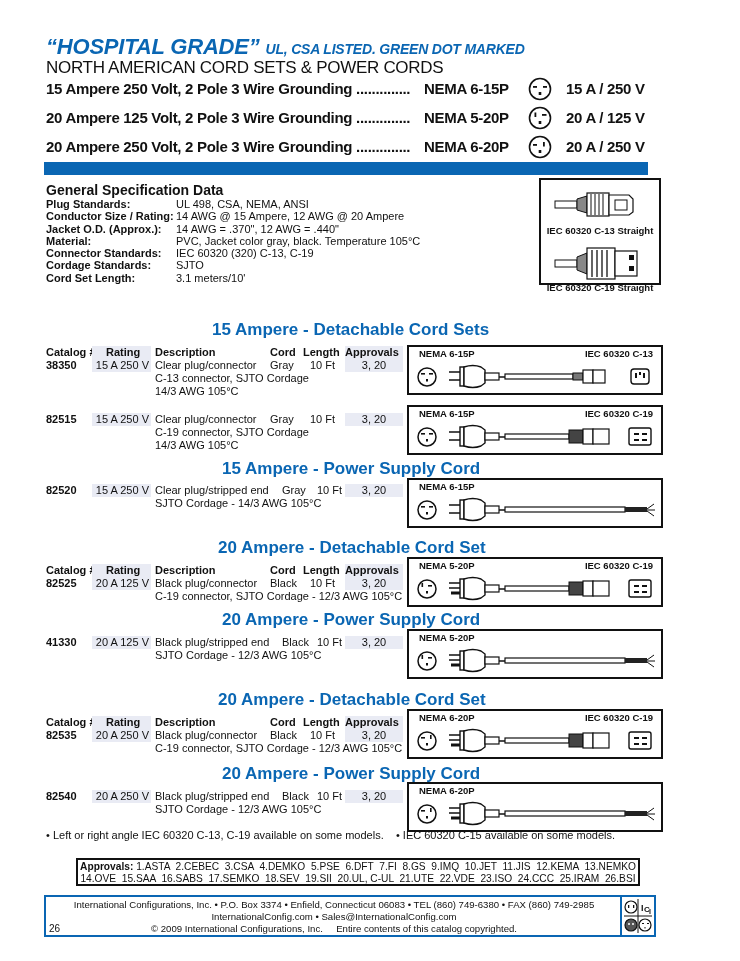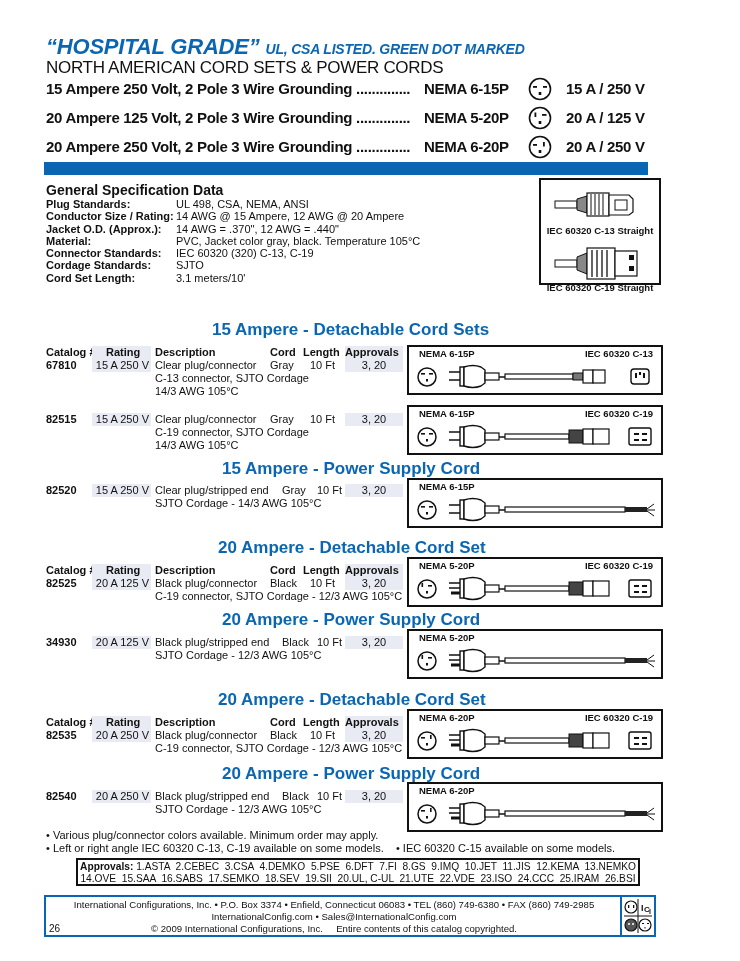--- a/index.html
+++ b/index.html
@@ -155,21 +155,21 @@
 <div class="abs" style="left:46px;top:346px;width:360px;height:60px;">
   <span class="cell bold" style="left:0;">Catalog #</span>
   <span class="cell bold shade" style="left:46px;width:59px;padding-left:14px;">Rating</span>
   <span class="cell bold" style="left:109px;">Description</span>
   <span class="cell bold" style="left:224px;">Cord</span>
   <span class="cell bold" style="left:257px;">Length</span>
   <span class="cell bold shade" style="left:299px;width:58px;">Approvals</span>
 </div>
 
 <div class="abs" style="left:46px;top:359px;width:360px;height:38px;">
-  <span class="cell bold" style="left:0;top:0;">67810</span>
+  <span class="cell bold" style="left:0;top:0;">38350</span>
   <span class="cell shade" style="left:46px;top:0;width:59px;text-align:right;padding-right:2px;">15 A 250 V</span>
   <span class="cell" style="left:109px;top:0;">Clear plug/connector</span>
   <span class="cell" style="left:224px;top:0;">Gray</span>
   <span class="cell" style="left:264px;top:0;">10 Ft</span>
   <span class="cell shade" style="left:299px;top:0;width:58px;text-align:center;">3, 20</span>
   <span class="cell" style="left:109px;top:13px;">C-13 connector, SJTO Cordage</span>
   <span class="cell" style="left:109px;top:26px;">14/3 AWG 105°C</span>
 </div>
 <div class="cbox" style="top:345px;height:50px;">
   <span class="l">NEMA 6-15P</span>
@@ -301,21 +301,21 @@
     <rect x="220" y="21" width="22" height="17" rx="2" fill="#fff" stroke="#111" stroke-width="1.4"></rect>
       <rect x="225" y="26" width="5" height="2" fill="#111"></rect>
       <rect x="225" y="32" width="5" height="2" fill="#111"></rect>
       <rect x="233" y="26" width="5" height="2" fill="#111"></rect>
       <rect x="233" y="32" width="5" height="2" fill="#111"></rect>
   </svg>
 </div>
 
 <div class="abs sec-title" style="left:222px;top:610px;">20 Ampere - Power Supply Cord</div>
 <div class="abs" style="left:46px;top:636px;width:360px;height:28px;">
-  <span class="cell bold" style="left:0;top:0;">34930</span>
+  <span class="cell bold" style="left:0;top:0;">41330</span>
   <span class="cell shade" style="left:46px;top:0;width:59px;text-align:right;padding-right:2px;">20 A 125 V</span>
   <span class="cell" style="left:109px;top:0;">Black plug/stripped end</span>
   <span class="cell" style="left:236px;top:0;">Black</span>
   <span class="cell" style="left:271px;top:0;">10 Ft</span>
   <span class="cell shade" style="left:299px;top:0;width:58px;text-align:center;">3, 20</span>
   <span class="cell" style="left:109px;top:13px;">SJTO Cordage - 12/3 AWG 105°C</span>
 </div>
 <div class="cbox" style="top:629px;height:50px;">
   <span class="l">NEMA 5-20P</span>
   <svg width="252" height="46">
@@ -405,21 +405,20 @@
     <path d="M55 20 Q64 17 72 20 L76 23 L76 36 L72 39 Q64 42 55 39 Z" fill="#fff" stroke="#111" stroke-width="1.4"></path>
     <rect x="76" y="26" width="14" height="7" fill="#fff" stroke="#111" stroke-width="1.2"></rect>
     <line x1="90" y1="30" x2="96" y2="30" stroke="#111" stroke-width="1.5"></line>
     <rect x="96" y="27" width="120" height="5" fill="#fff" stroke="#111" stroke-width="1.2"></rect>
     <rect x="216" y="27" width="22" height="5" fill="#222"></rect>
     <path d="M238 29 L245 24 M238 30 L246 30 M238 31 L245 36" stroke="#111" stroke-width="1"></path>
   </svg>
 </div>
 
 <div class="abs notes">
-  <div>• Various plug/connector colors available. Minimum order may apply.</div>
   <div><span>• Left or right angle IEC 60320 C-13, C-19 available on some models.</span>&nbsp;&nbsp;&nbsp;&nbsp;<span>• IEC 60320 C-15 available on some models.</span></div>
 </div>
 
 <div class="abs approvals">
   <div><b>Approvals:</b> <span style="white-space:pre;">1.ASTA  2.CEBEC  3.CSA  4.DEMKO  5.PSE  6.DFT  7.FI  8.GS  9.IMQ  10.JET  11.JIS  12.KEMA  13.NEMKO</span></div>
   <div style="white-space:pre;">14.OVE  15.SAA  16.SABS  17.SEMKO  18.SEV  19.SII  20.UL, C-UL  21.UTE  22.VDE  23.ISO  24.CCC  25.IRAM  26.BSI</div>
 </div>
 
 <div class="abs footer">
   <div class="inner">

